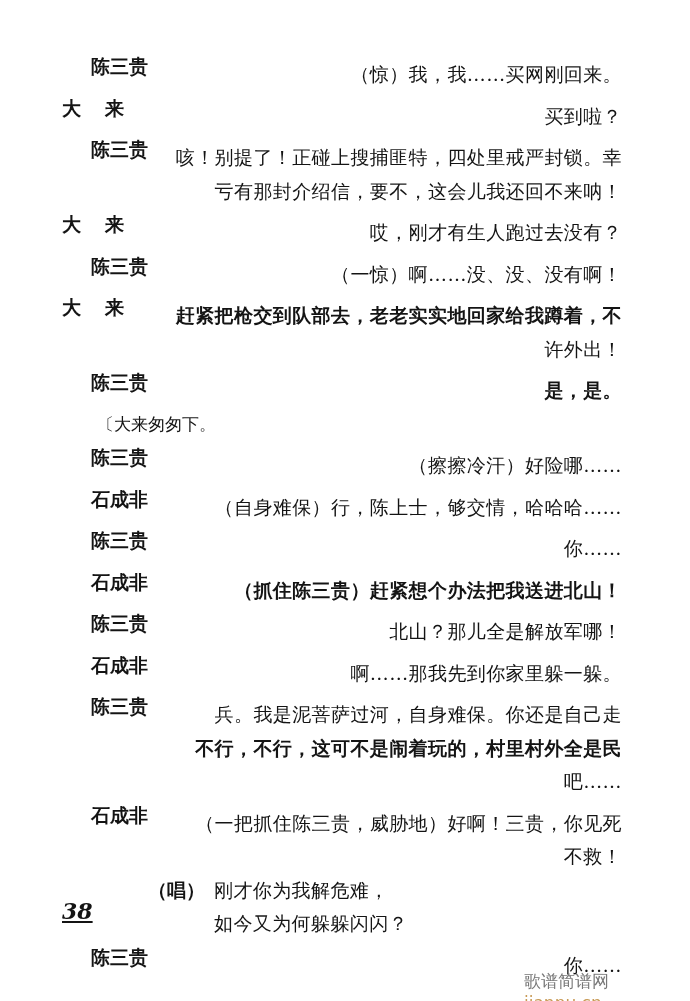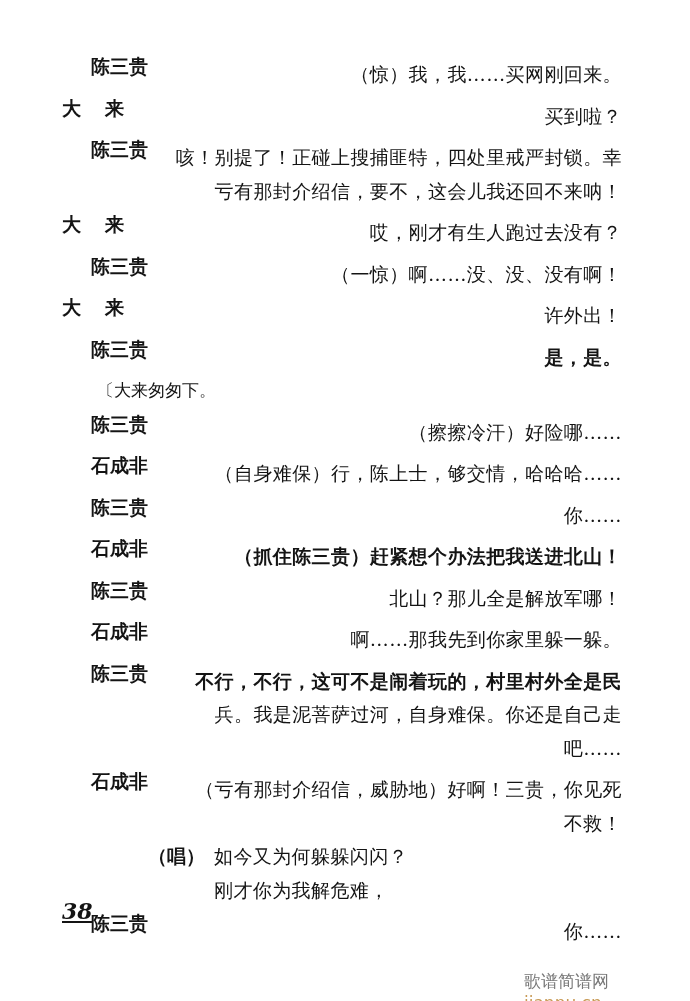--- a/index.html
+++ b/index.html
@@ -75,20 +75,21 @@
     <div class="entry">
       <div class="speaker">陈三贵</div>
       <div class="lines">
           <div class="line">（一惊）啊……没、没、没有啊！</div>
         </div>
     </div>
 
     <div class="entry">
       <div class="speaker two"><span style="letter-spacing:24px">大来</span></div>
       <div class="lines">
+        <div class="line bold">赶紧把枪交到队部去，老老实实地回家给我蹲着，不</div>
         <div class="line">许外出！</div>
       </div>
     </div>
 
     <div class="entry">
       <div class="speaker">陈三贵</div>
       <div class="lines">
           <div class="line bold">是，是。</div>
         </div>
     </div>
@@ -133,39 +134,39 @@
     <div class="entry">
       <div class="speaker">石成非</div>
       <div class="lines">
           <div class="line">啊……那我先到你家里躲一躲。</div>
         </div>
     </div>
 
     <div class="entry">
       <div class="speaker">陈三贵</div>
       <div class="lines">
+        <div class="line">兵。我是泥菩萨过河，自身难保。你还是自己走</div>
         <div class="line bold">不行，不行，这可不是闹着玩的，村里村外全是民</div>
-        <div class="line">兵。我是泥菩萨过河，自身难保。你还是自己走</div>
         <div class="line">吧……</div>
       </div>
     </div>
 
     <div class="entry">
       <div class="speaker">石成非</div>
       <div class="lines">
-        <div class="line">（亏有那封介绍信，威胁地）好啊！三贵，你见死</div>
+        <div class="line">（一把抓住陈三贵，威胁地）好啊！三贵，你见死</div>
         <div class="line">不救！</div>
       </div>
     </div>
 
     <div class="song">
       <div class="tag">（唱）</div>
       <div class="verse">
+        <div class="line">刚才你为我解危难，</div>
         <div class="line">如今又为何躲躲闪闪？</div>
-        <div class="line">刚才你为我解危难，</div>
       </div>
     </div>
 
     <div class="entry">
       <div class="speaker">陈三贵</div>
       <div class="lines">
           <div class="line">你……</div>
         </div>
     </div>
 

